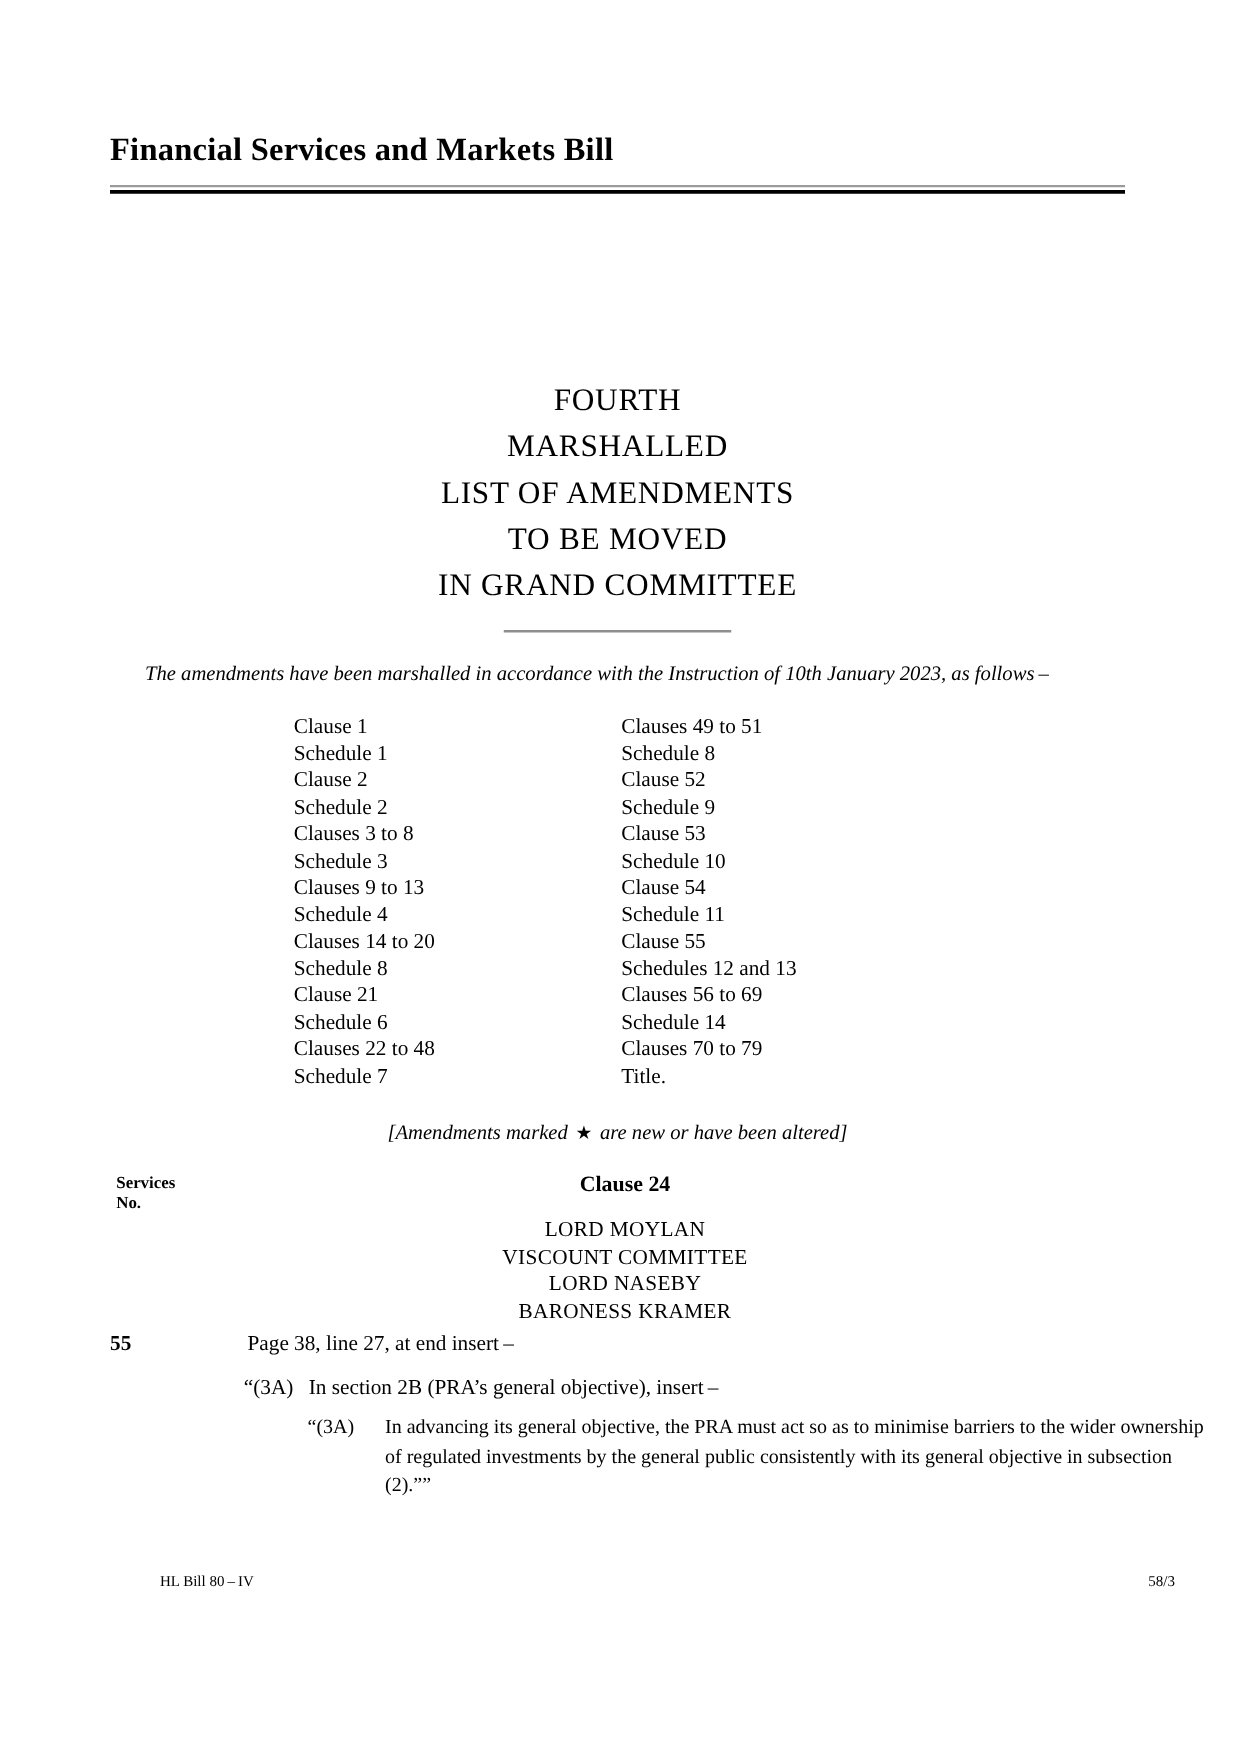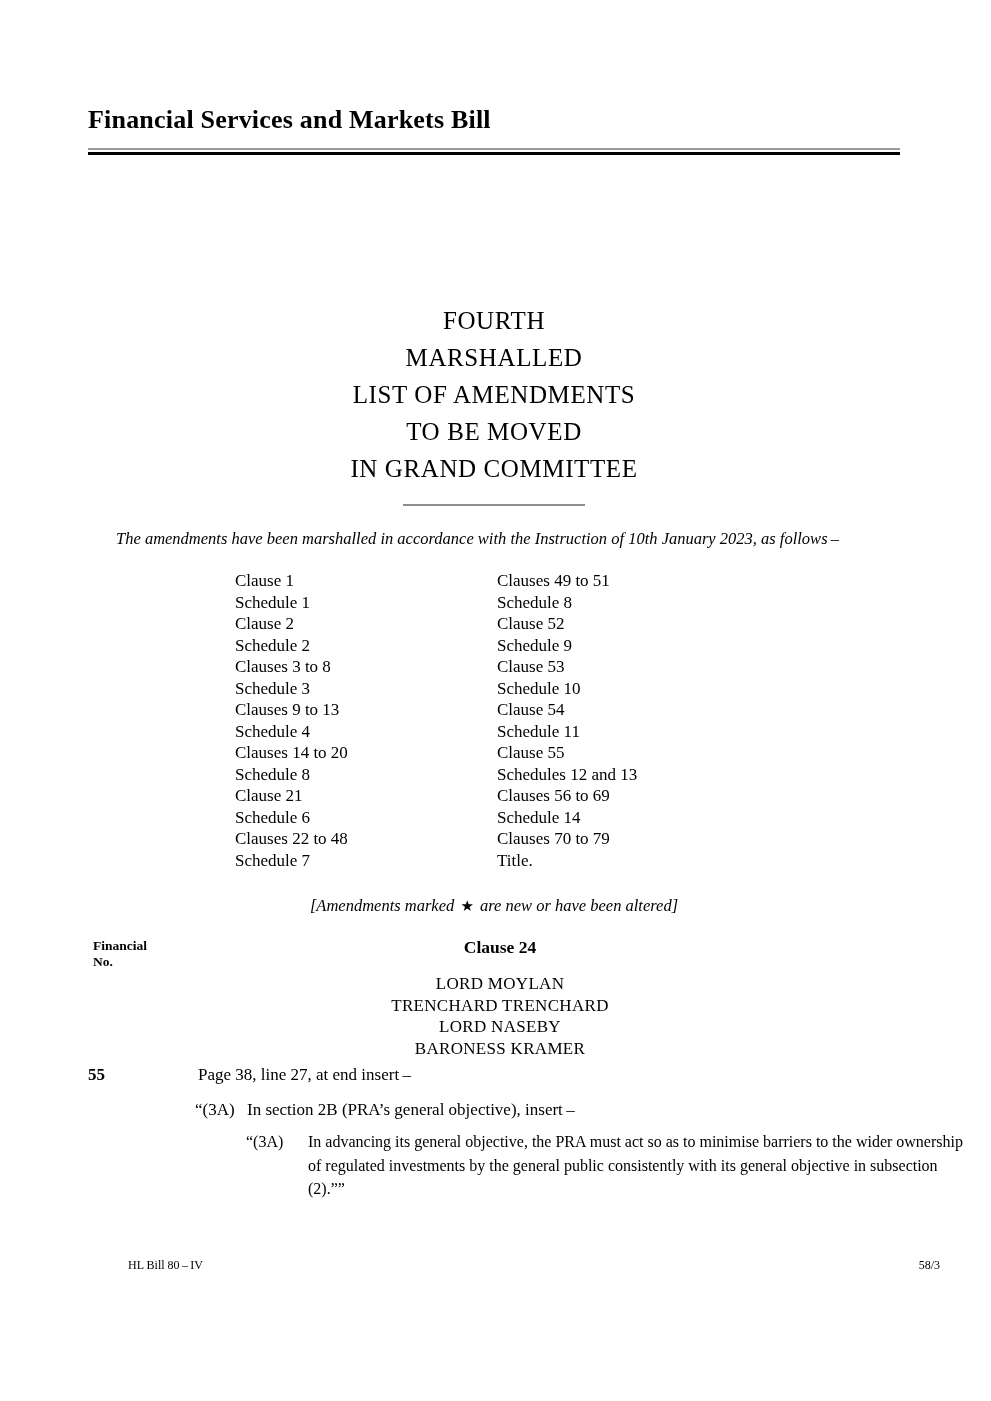--- a/index.html
+++ b/index.html
@@ -275,29 +275,29 @@
     </div>
   </div>
 
   <div class="star-note">
     <span>[Amendments marked</span>
     <span class="star">★</span>
     <span>are new or have been altered]</span>
   </div>
 
   <div class="amendment-no-label">
-    <div>Financial</div>
+    <div>Services</div>
     <div>No.</div>
   </div>
 
   <div class="clause-heading">Clause 24</div>
 
   <div class="sponsors">
     <div class="sponsor">LORD MOYLAN</div>
-    <div class="sponsor">TRENCHARD TRENCHARD</div>
+    <div class="sponsor">VISCOUNT COMMITTEE</div>
     <div class="sponsor">LORD NASEBY</div>
     <div class="sponsor">BARONESS KRAMER</div>
   </div>
 
   <div class="amendment">
     <div class="amd-number">55</div>
     <div class="amd-lead">Page 38, line 27, at end insert –</div>
     <div class="amd-quote-1">
       <span class="q-num">“(3A)</span><span>In section 2B (PRA’s general objective), insert –</span>
     </div>

